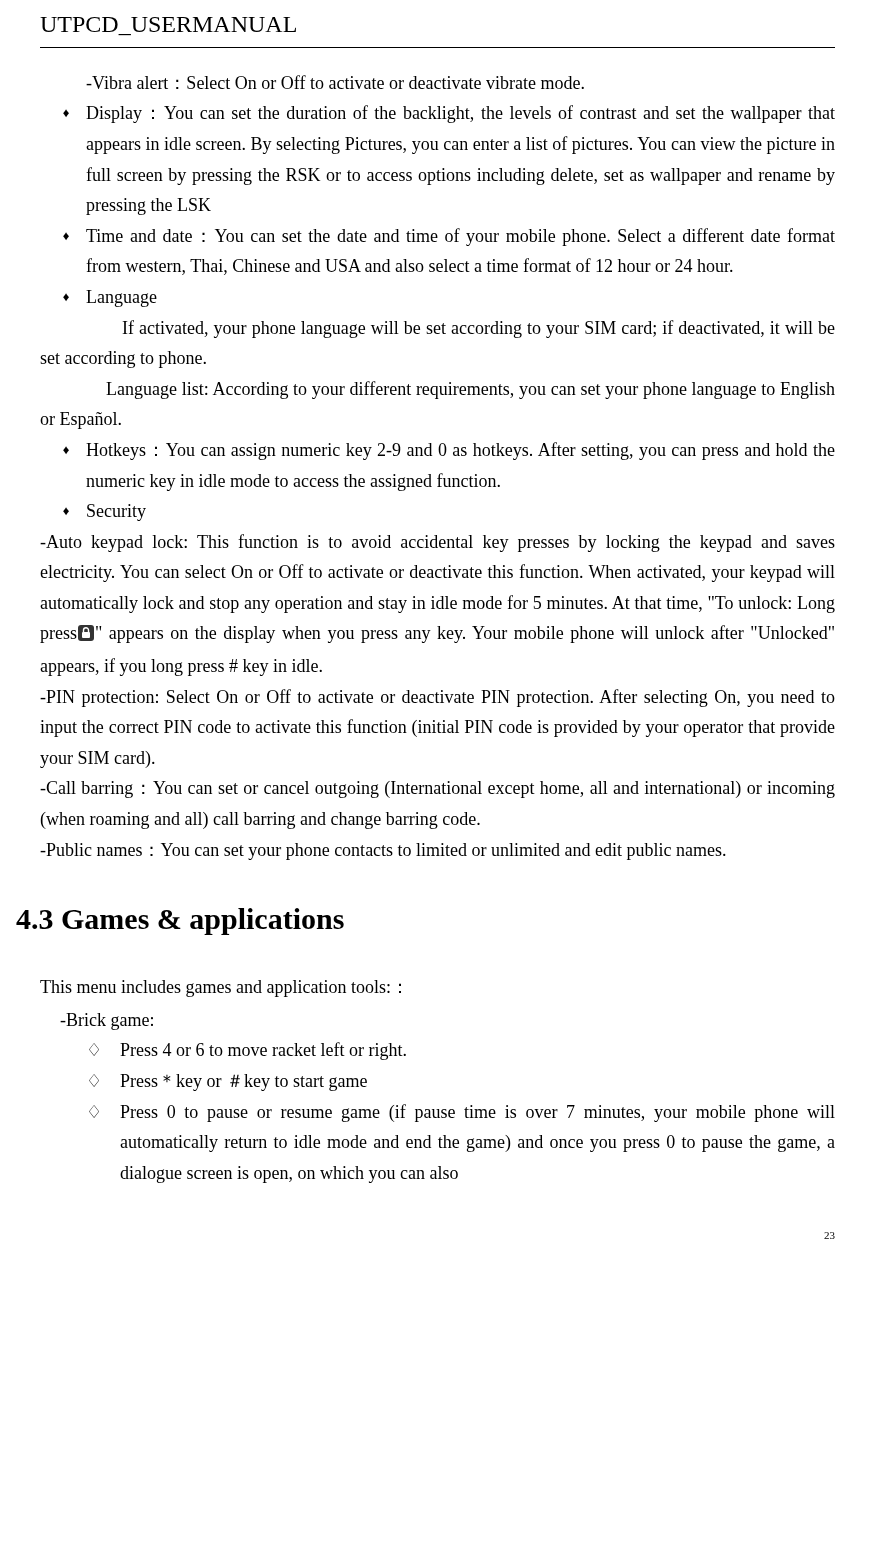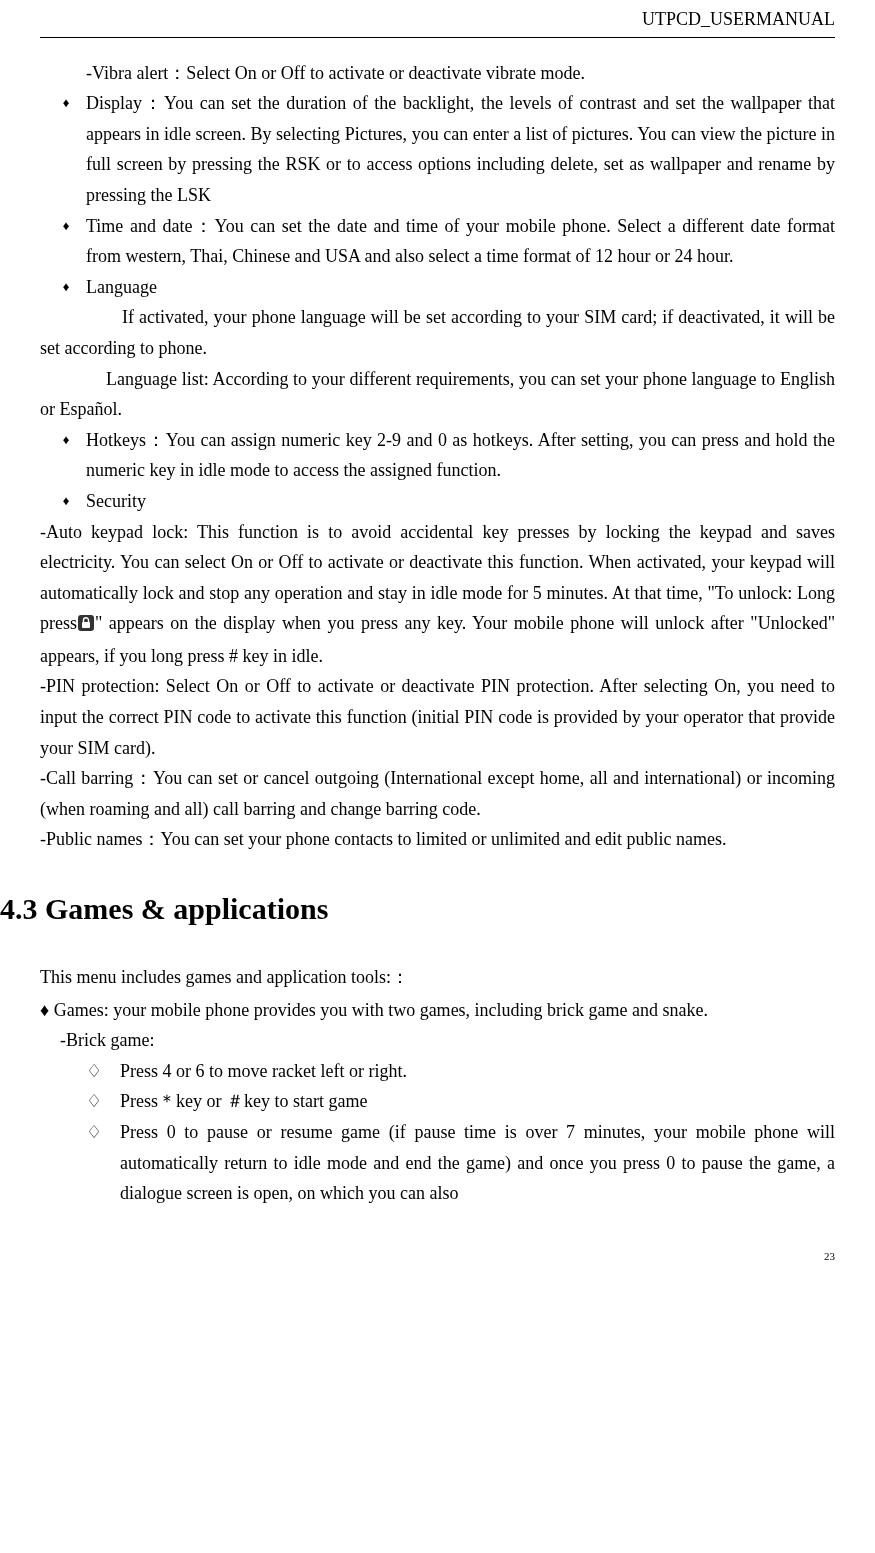--- a/index.html
+++ b/index.html
@@ -11,24 +11,24 @@
       font-family: "Times New Roman", Times, serif;
       font-size: 18px;
       line-height: 1.7;
       color: #000;
       background: #fff;
       width: 875px;
       margin: 0 auto;
       padding: 0 40px 40px 40px;
     }
     .header {
-      text-align: right;
+      text-align: left;
       padding: 4px 0 2px 0;
       border-bottom: 1.5px solid #000;
-      font-size: 18px;
+      font-size: 24px;
       margin-bottom: 20px;
     }
     .content {
       text-align: justify;
     }
     .item-vibra {
       margin-left: 46px;
     }
     .bullet-item {
       display: flex;
@@ -57,21 +57,21 @@
       text-indent: 66px;
       text-align: justify;
     }
     .para {
       text-align: justify;
     }
     h2.section-heading {
       font-size: 30px;
       font-weight: bold;
       margin: 28px 0 28px -40px;
-      padding-left: 0;
+      padding-left: 16px;
     }
     .games-intro {
       margin-bottom: 2px;
     }
     .games-bullet {
       margin-left: 0;
     }
     .brick-header {
       margin-left: 20px;
     }
@@ -153,21 +153,20 @@
   <div class="para">-PIN protection: Select On or Off to activate or deactivate PIN protection. After selecting On, you need to input the correct PIN code to activate this function (initial PIN code is provided by your operator that provide your SIM card).</div>
 
   <div class="para">-Call barring：You can set or cancel outgoing (International except home, all and international) or incoming (when roaming and all) call barring and change barring code.</div>
 
   <div class="para">-Public names：You can set your phone contacts to limited or unlimited and edit public names.</div>
 
   <h2 class="section-heading">4.3 Games &amp; applications</h2>
 
   <div class="games-intro">This menu includes games and application tools:：</div>
 
-  <div class="games-bullet">♦ Games: your mobile phone provides you with two games, including brick game and snake.</div>
 
   <div class="brick-header">-Brick game:</div>
 
 
   <div class="diamond-item">
     <div class="marker">♢</div>
     <div class="body">Press 4 or 6 to move racket left or right.</div>
   </div>
 
   <div class="diamond-item">

